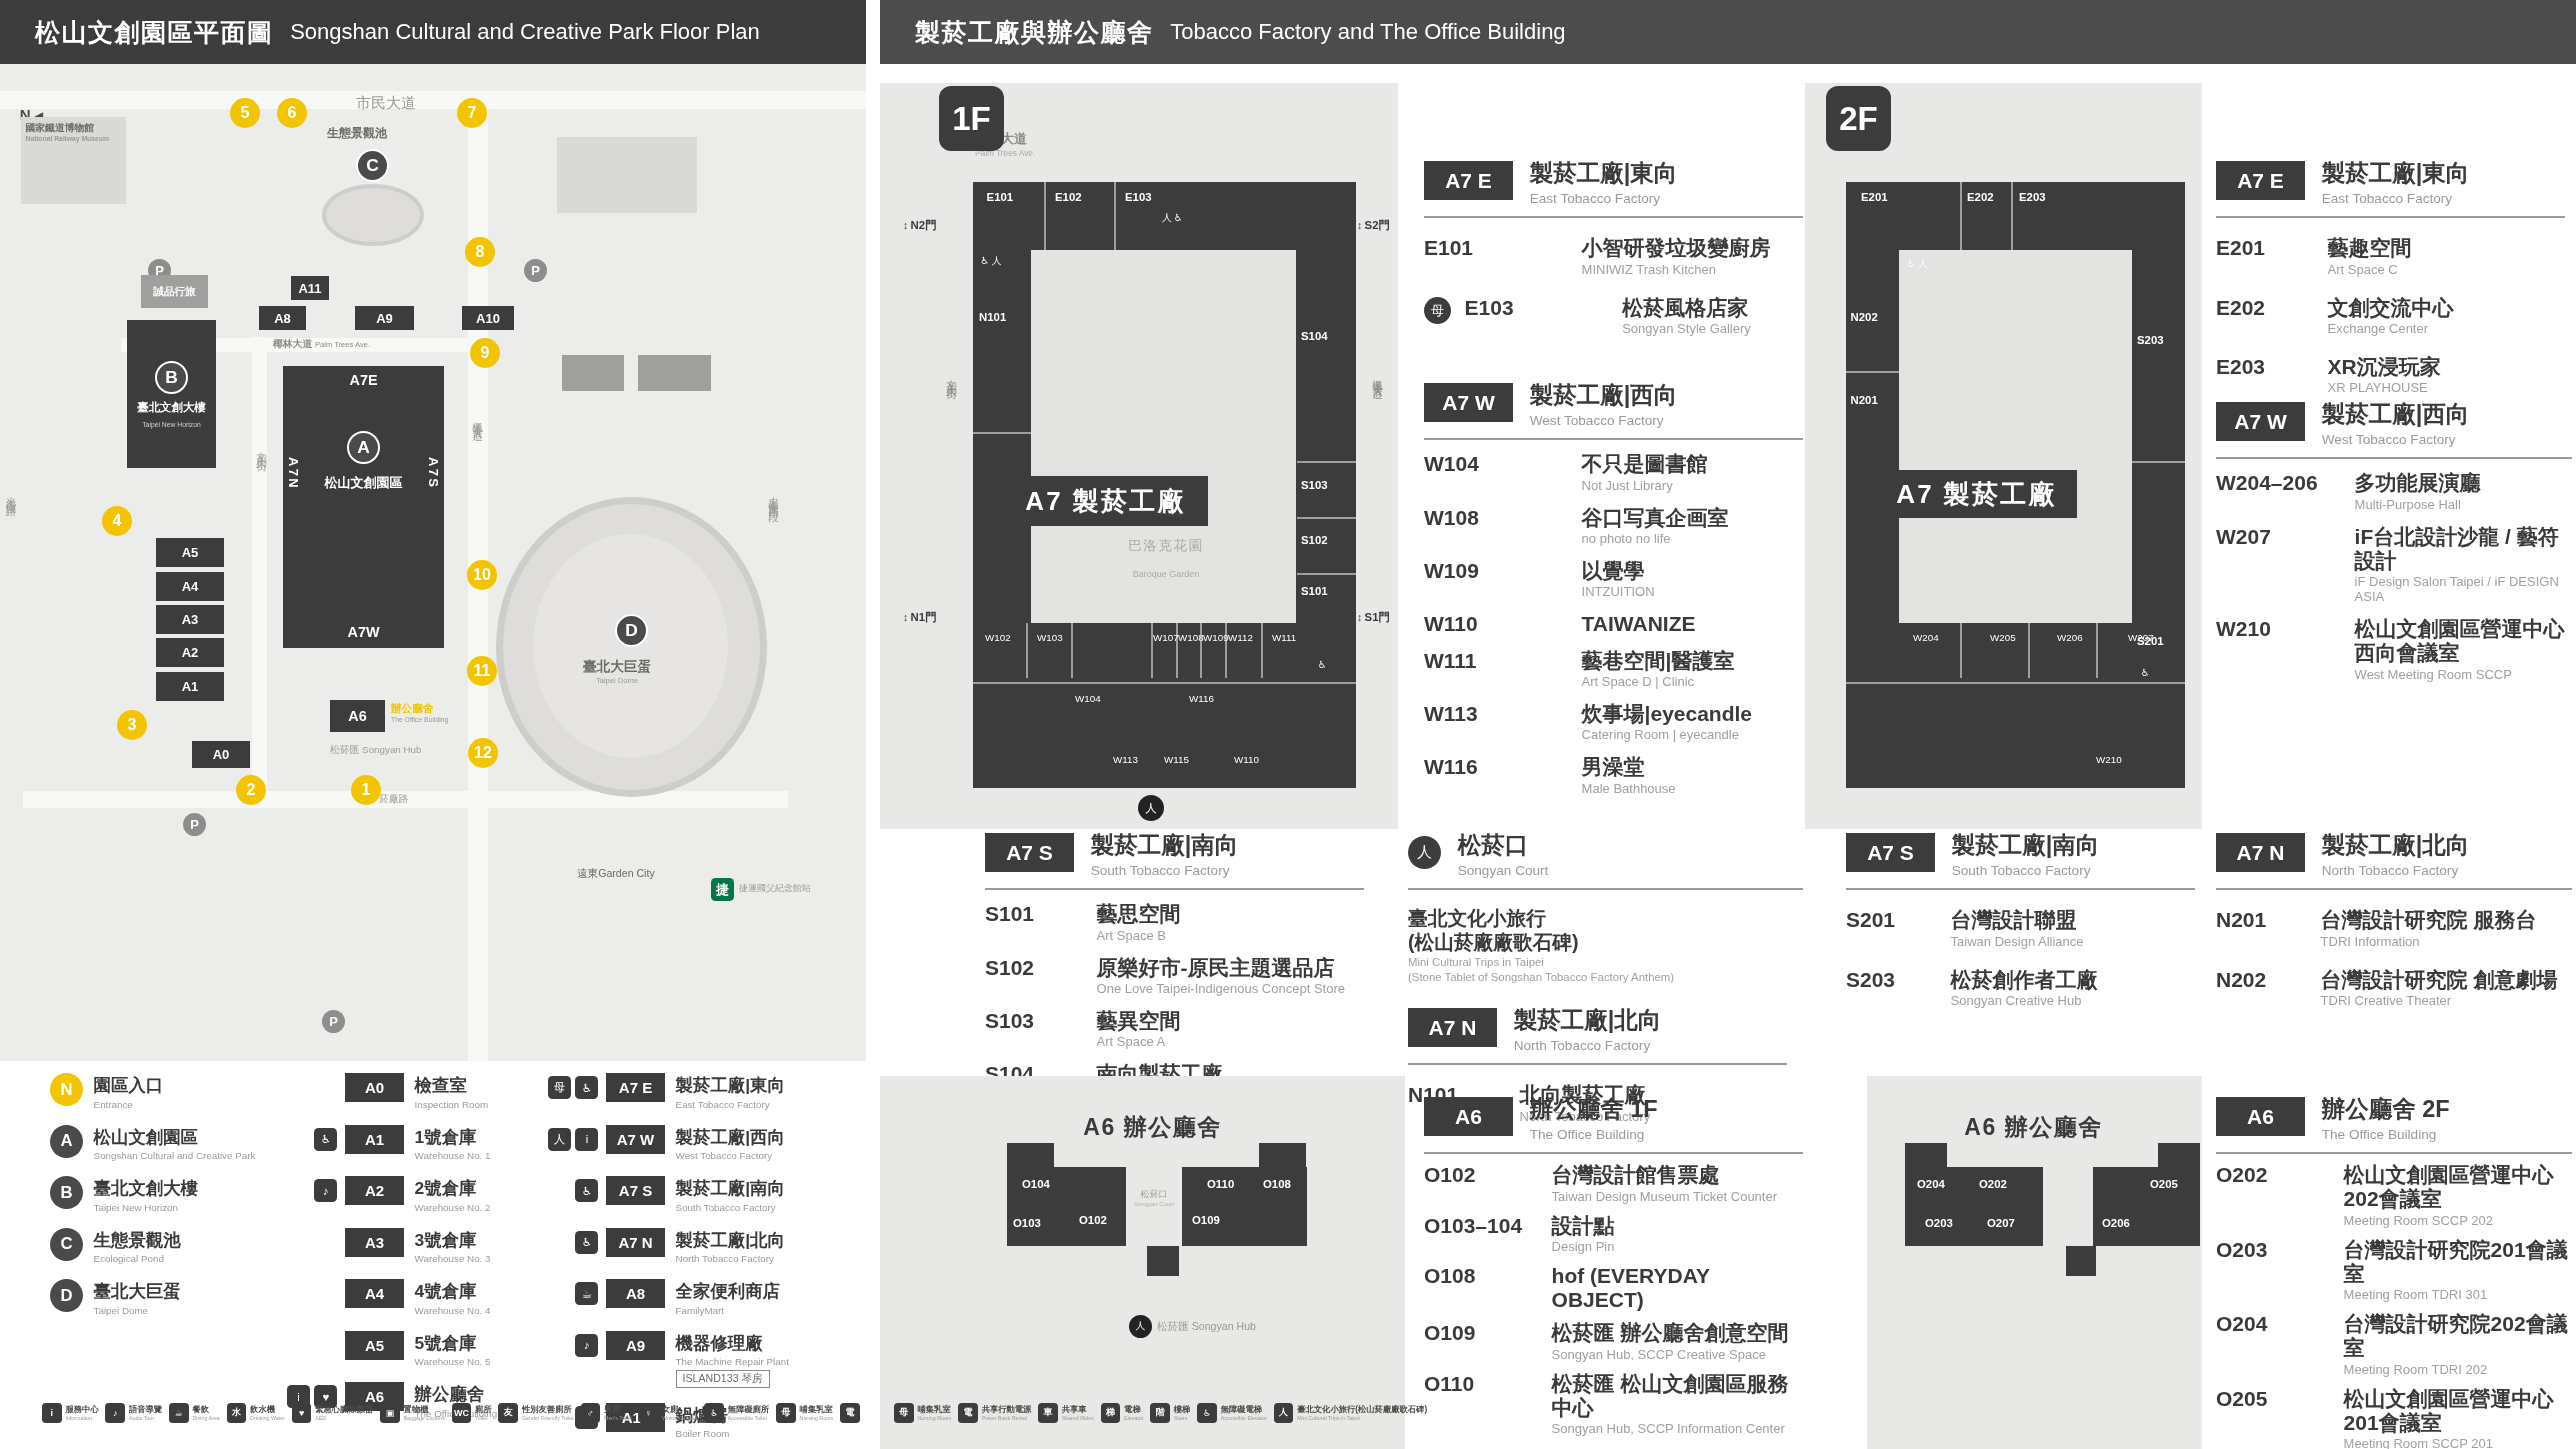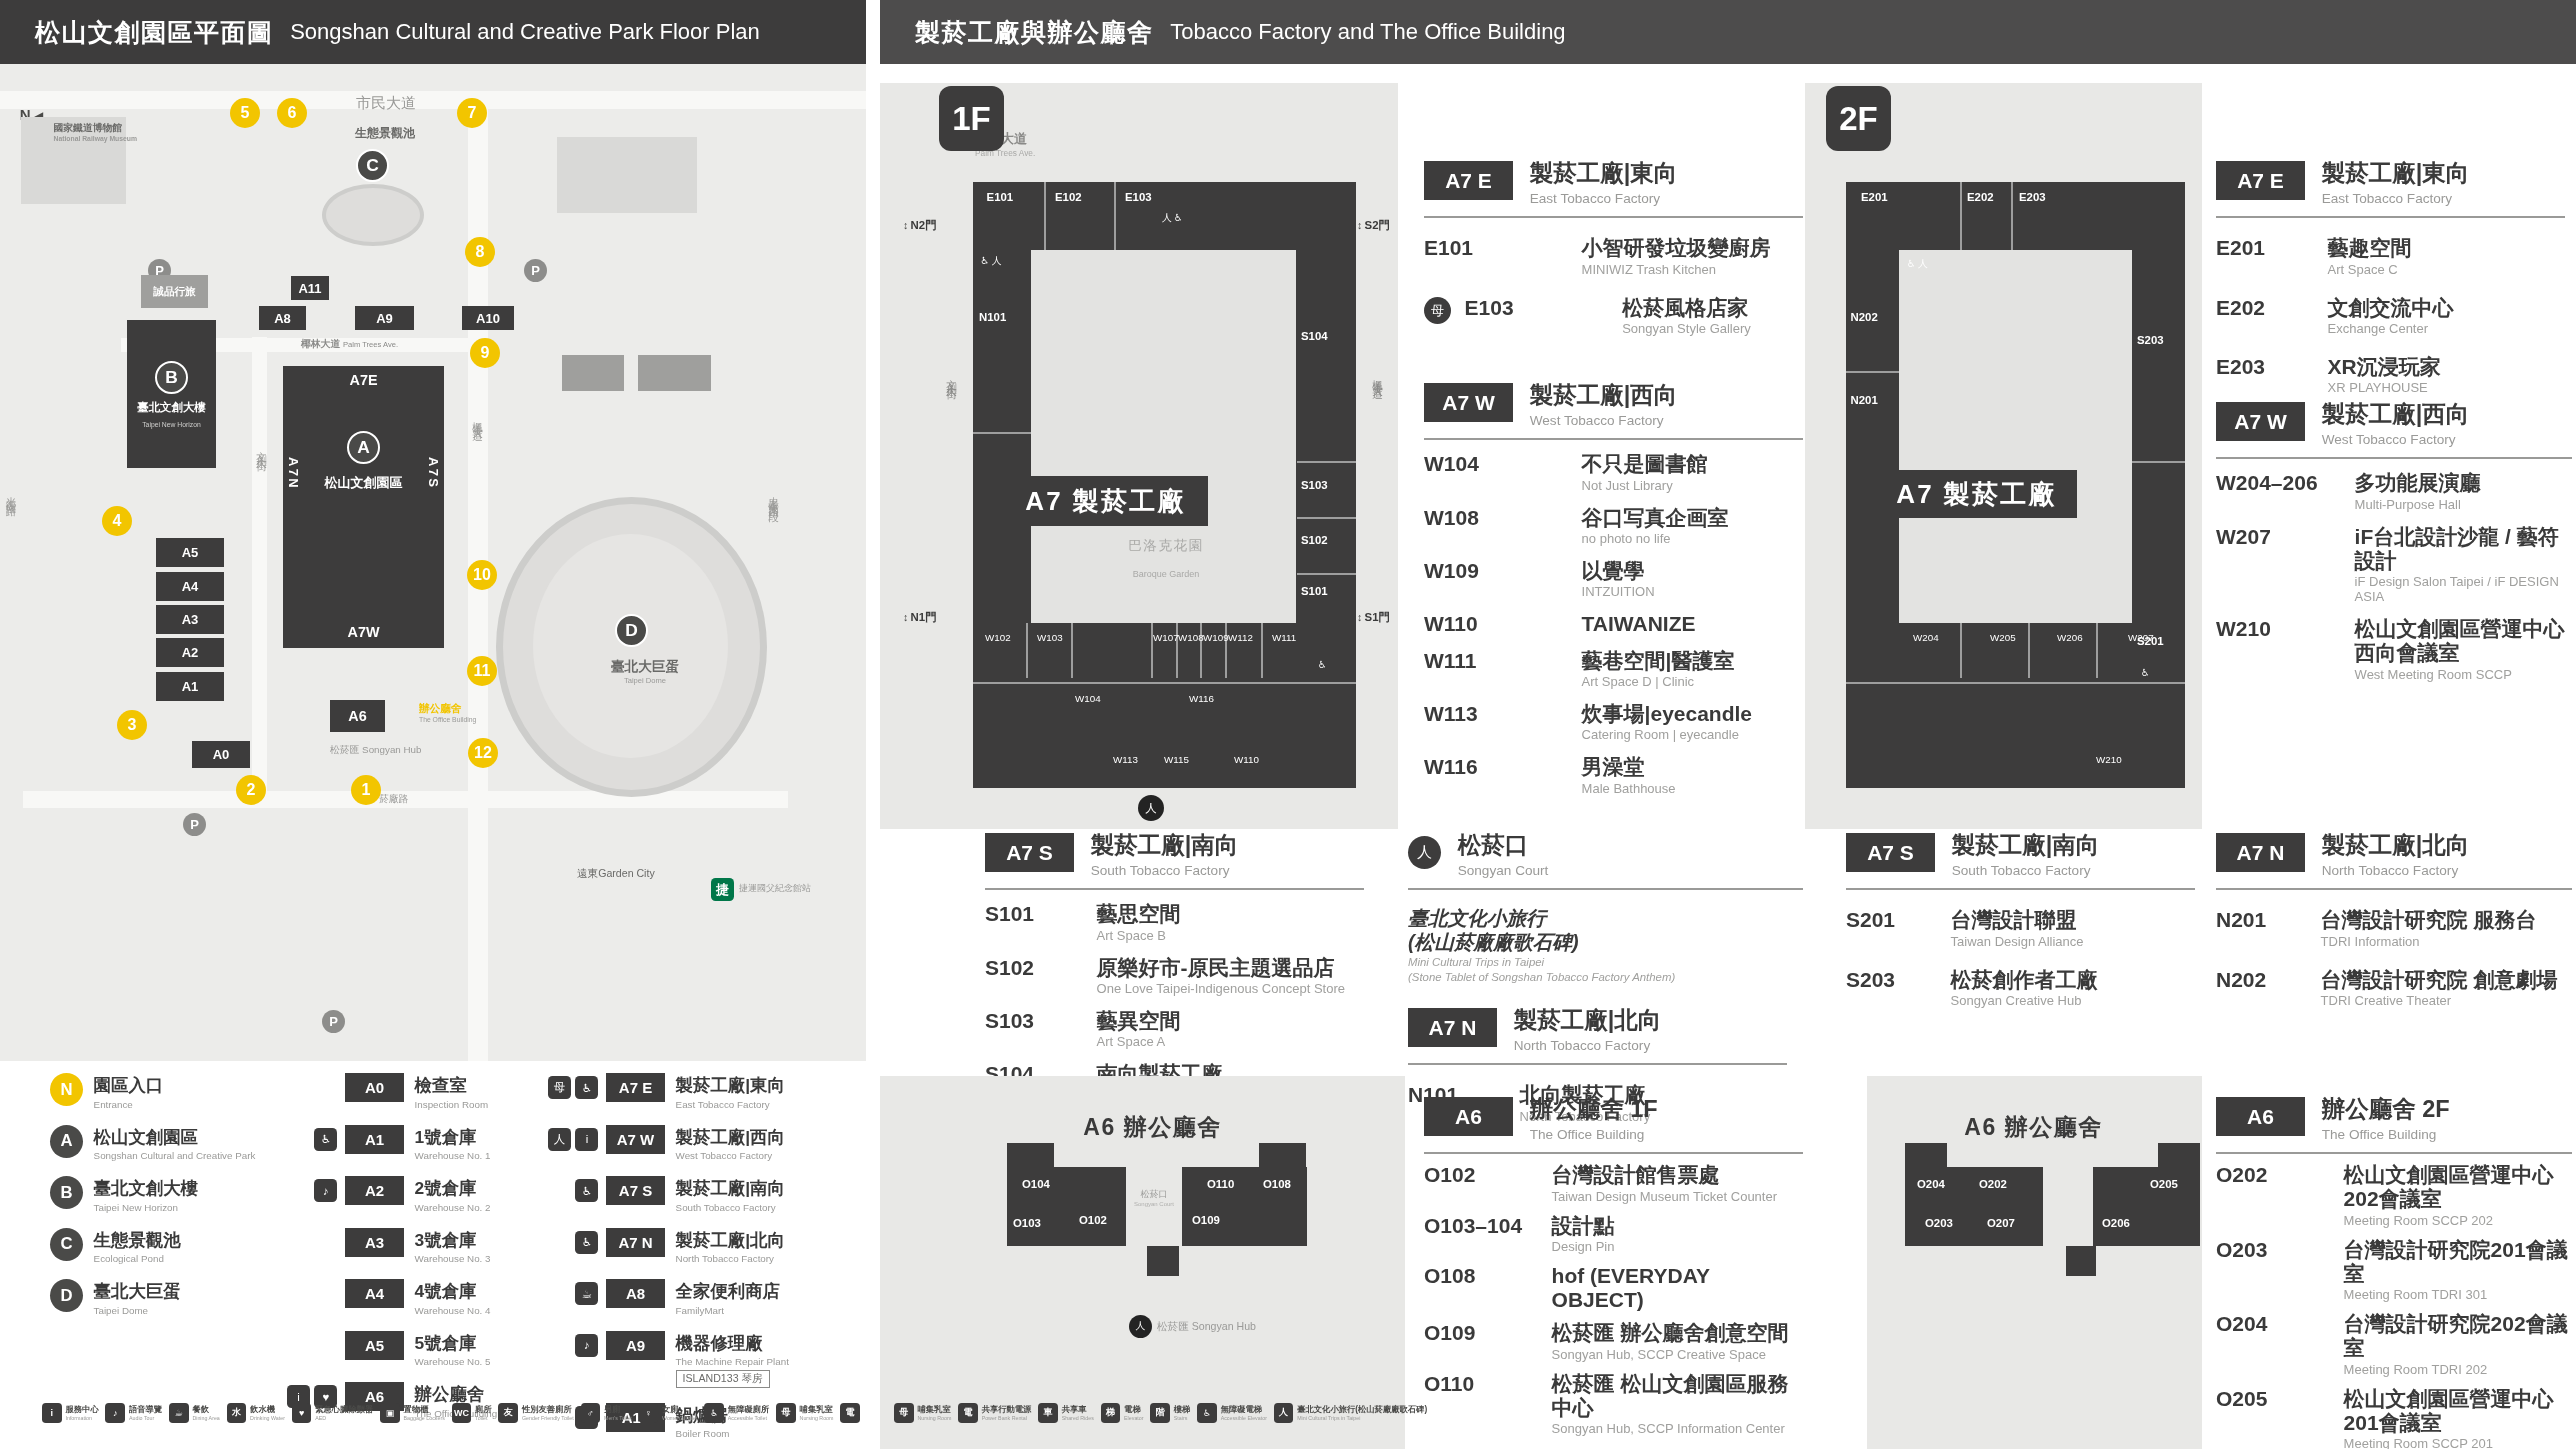--- a/index.html
+++ b/index.html
@@ -16,21 +16,21 @@
 #map{position:absolute;left:0;top:64px;width:866px;height:997px;background:#ececea;overflow:hidden;}
 .road{position:absolute;background:#f8f8f6;}
 .mb{position:absolute;background:#3d3c3c;color:#fff;display:flex;align-items:center;justify-content:center;font-weight:bold;font-size:13px;}
 .mb.light{background:#d9d9d7;color:#77777a;}
 .mb.mid{background:#9f9f9d;}
 .ycirc{position:absolute;width:30px;height:30px;border-radius:50%;background:#f2c500;color:#fff;font-weight:bold;font-size:16px;display:flex;align-items:center;justify-content:center;z-index:5;}
 .lcirc{position:absolute;width:33px;height:33px;border-radius:50%;background:#4a4a48;color:#fff;font-weight:bold;font-size:17.4px;display:flex;align-items:center;justify-content:center;border:2.3px solid #fff;z-index:5;}
 .pcirc{position:absolute;width:23px;height:23px;border-radius:50%;background:#8d8d8b;color:#fff;font-size:13px;font-weight:bold;display:flex;align-items:center;justify-content:center;}
 .vtext{position:absolute;writing-mode:vertical-rl;letter-spacing:3px;color:#9a9a98;font-size:10.6px;white-space:nowrap;}
 .vwhite{position:absolute;writing-mode:vertical-rl;color:#fff;font-weight:bold;font-size:13px;letter-spacing:2.3px;}
-.maplab{position:absolute;white-space:nowrap;margin-left:28px;}
+.maplab{position:absolute;white-space:nowrap;}
 .maplab .zh{display:block;font-size:12px;color:#6a6a68;font-weight:bold;}
 .maplab .en{display:block;font-size:7.6px;color:#9a9a98;}
 .dome{position:absolute;border-radius:50%;background:#dedddb;border:7.6px solid #cdcdcb;}
 .dome-in{position:absolute;border-radius:50%;background:#e6e5e3;}
 
 #legend{position:absolute;left:0;top:1061px;width:866px;height:338px;background:#fff;}
 .lgcol{position:absolute;top:12px;}
 .lrow{position:relative;display:flex;align-items:flex-start;gap:10.6px;margin-bottom:15px;}
 .lrow .badge{width:59px;height:29px;background:#3d3c3c;color:#fff;font-size:15px;font-weight:bold;display:flex;align-items:center;justify-content:center;flex:none;}
 .lc{width:33px;height:33px;border-radius:50%;background:#4a4a48;color:#fff;font-weight:bold;font-size:16.7px;display:flex;align-items:center;justify-content:center;flex:none;}
@@ -82,21 +82,21 @@
 .ric:empty{display:none;}
 .ric.big{width:33px;height:33px;font-size:15px;margin-top:3px;}
 .rcode{width:144px;flex:none;font-size:21px;font-weight:bold;line-height:1.15;}
 .rcode .c2{display:block;}
 .rcode .c2:empty{display:none;}
 .rtxt .zh{font-size:21px;font-weight:bold;display:block;line-height:1.15;}
 .rtxt .z2{font-size:21px;font-weight:bold;display:block;line-height:1.15;}
 .rtxt .z2:empty{display:none;}
 .rtxt .en{font-size:13px;color:#a0a09e;display:block;margin-top:2.3px;line-height:1.15;}
 .rtxt .en:empty{display:none;}
-.courtitem{margin-top:16.7px;font-style:italic;}
+.courtitem{margin-top:16.7px;}
 .courtitem .zh{font-size:19.7px;font-weight:bold;display:block;line-height:1.2;}
 .courtitem .en{font-size:11.4px;color:#a0a09e;display:block;margin-top:1.5px;line-height:1.2;}
 </style>
 </head>
 <body>
 
 <div id="hdrL" class="hdr">
  <span class="zh">松山文創園區平面圖</span>
  <span class="en">Songshan Cultural and Creative Park Floor Plan</span>
 </div>

